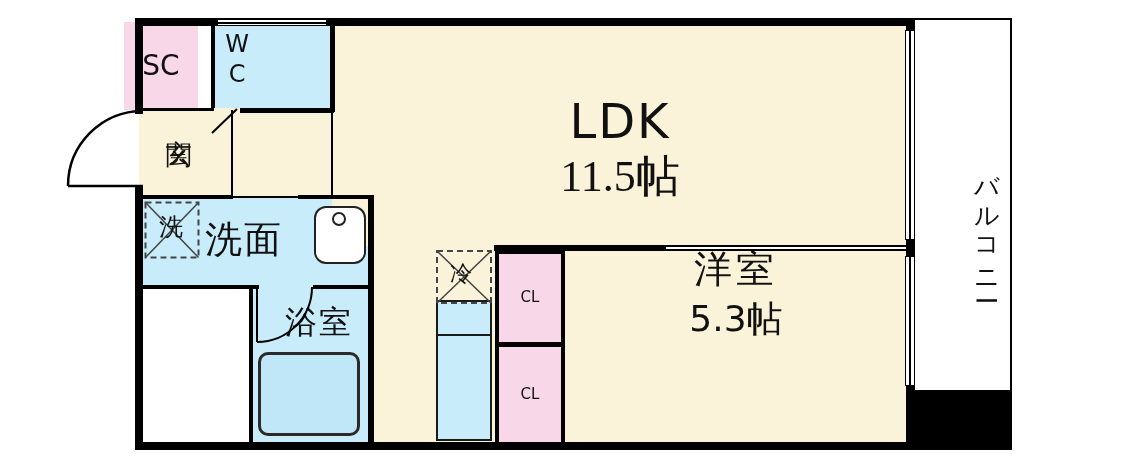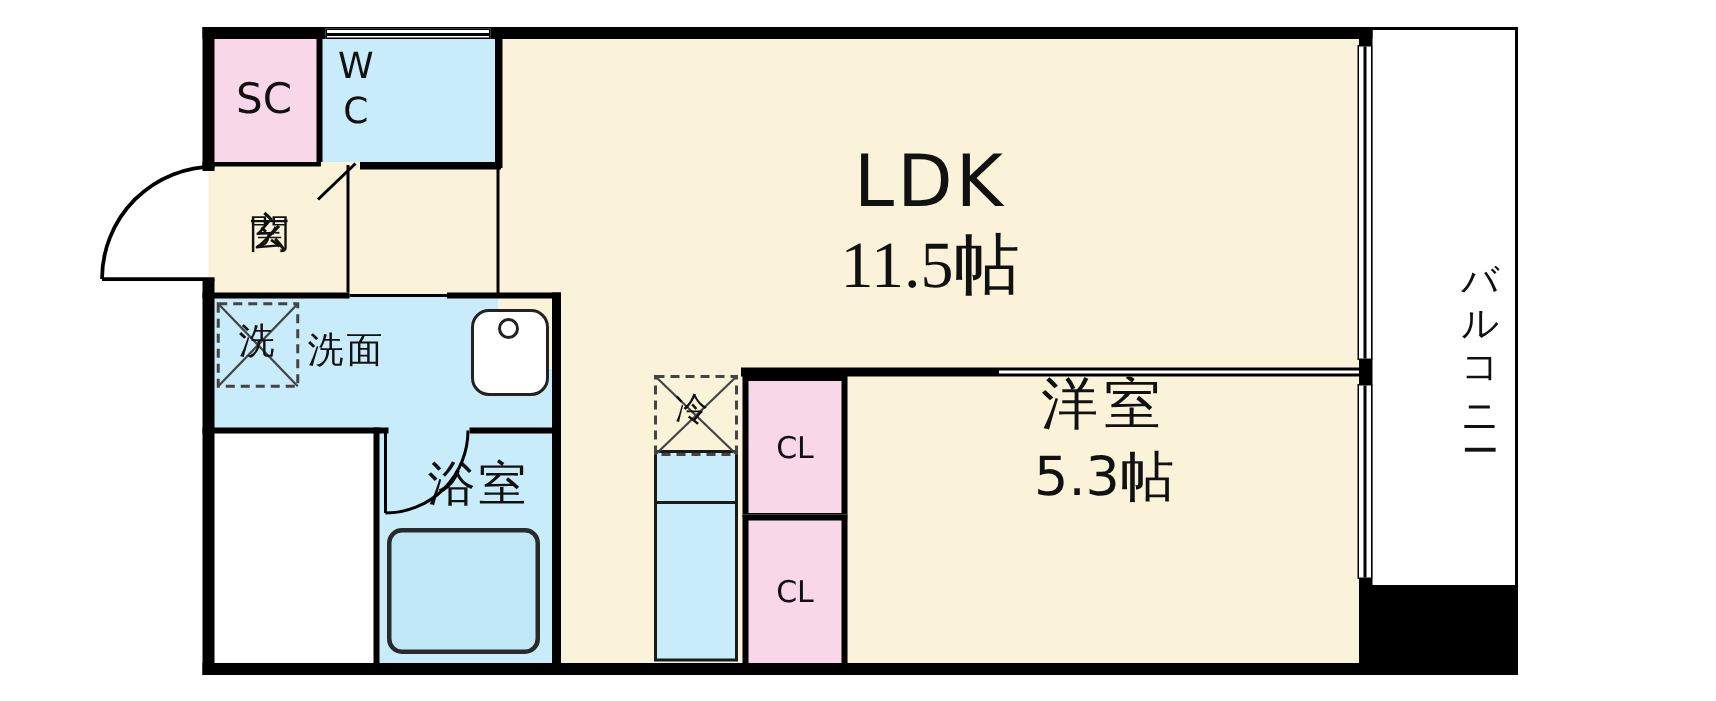--- a/index.html
+++ b/index.html
@@ -4,21 +4,21 @@
 <style>
   * { margin:0; padding:0; box-sizing:border-box; }
   html,body { background:#fff; }
   body { font-family:"DejaVu Sans","Liberation Sans",sans-serif; color:#111; }
 
   .plan { position:relative; width:1144px; height:467px; background:#fff; overflow:hidden; }
   .abs { position:absolute; }
 
   
   .fill { position:absolute; }
-  .f-sc      { left:139px; top:22px;  width:74px;  height:88px;  background:var(--room-pink,#f8d7e8); display:flex; align-items:center; justify-content:center; }
+  .f-sc      { left:124px; top:22px;  width:74px;  height:88px;  background:var(--room-pink,#f8d7e8); display:flex; align-items:center; justify-content:center; }
   .f-wc      { left:214px; top:22px;  width:120px; height:88px;  background:var(--room-blue,#c9ecfa); }
   .f-genkan  { left:139px; top:108px; width:195px; height:90px;  background:var(--room-cream,#fbf3d9); }
   .f-wash    { left:139px; top:197px; width:231px; height:91px;  background:var(--room-blue,#c9ecfa); }
   .f-bath    { left:252px; top:288px; width:118px; height:156px; background:var(--room-blue,#c9ecfa); }
   .f-ldk     { left:332px; top:24px;  width:576px; height:222px; background:var(--room-cream,#fbf3d9); display:flex; flex-direction:column; align-items:center; justify-content:center; gap:8px; }
   .f-kitchen { left:372px; top:246px; width:124px; height:198px; background:var(--room-cream,#fbf3d9); }
   .f-bed     { left:564px; top:250px; width:344px; height:194px; background:var(--room-cream,#fbf3d9); display:flex; flex-direction:column; align-items:center; justify-content:flex-start; gap:10px; }
 
   .balcony   { left:911px; top:18px; width:101px; height:432px; background:#fff; border-top:2px solid #000; border-right:2px solid #000; }
   .balcony-label { position:absolute; left:62px; top:138px; writing-mode:vertical-rl; font-size:25px; letter-spacing:4px; }
@@ -72,27 +72,27 @@
   .toilet-inner { position:absolute; left:256px; top:51px; width:36px; height:32px; border:2px solid #222; border-radius:50%; }
 
   .sink        { position:absolute; left:314px; top:206px; width:52px; height:58px; background:#fff; border:2px solid #222; border-radius:12px; }
   .sink-faucet { position:absolute; left:332px; top:212px; width:14px; height:14px; background:#fff; border:2px solid #222; border-radius:50%; }
 
   
   .lbl { color:#111; line-height:1.05; white-space:nowrap; }
   .l-sc      { font-size:28px; }
   .l-wc      { position:absolute; left:10px; top:8px; font-size:24px; writing-mode:vertical-rl; text-orientation:upright; letter-spacing:2px; }
   .l-genkan  { position:absolute; left:26px; top:10px; font-size:26px; writing-mode:vertical-rl; letter-spacing:5px; }
-  .l-wash    { position:absolute; left:66px; top:24px; font-size:24px; letter-spacing:2px; }
+  .l-wash    { position:absolute; left:66px; top:24px; font-size:37px; letter-spacing:2px; }
   .l-laundry { position:absolute; left:159px; top:215px; font-size:24px; }
   .l-bath    { position:absolute; left:33px; top:18px; font-size:32px; letter-spacing:2px; }
   .l-ldk     { font-size:48px; letter-spacing:2px;margin-top:26px; }
   .l-ldksize { font-size:44px;font-family:Liberation Serif, serif; }
   .l-fridge  { position:absolute; left:450px; top:262px; font-size:22px; }
-  .l-cl      { font-size:20px; }
+  .l-cl      { font-size:15px; }
   .l-bed     { font-size:38px; letter-spacing:4px; }
   .l-bedsize { font-size:36px; }
 
   .overlay { position:absolute; left:0; top:0; pointer-events:none; }
 </style>
 </head>
 <body>
 
 <div class="plan">
 

